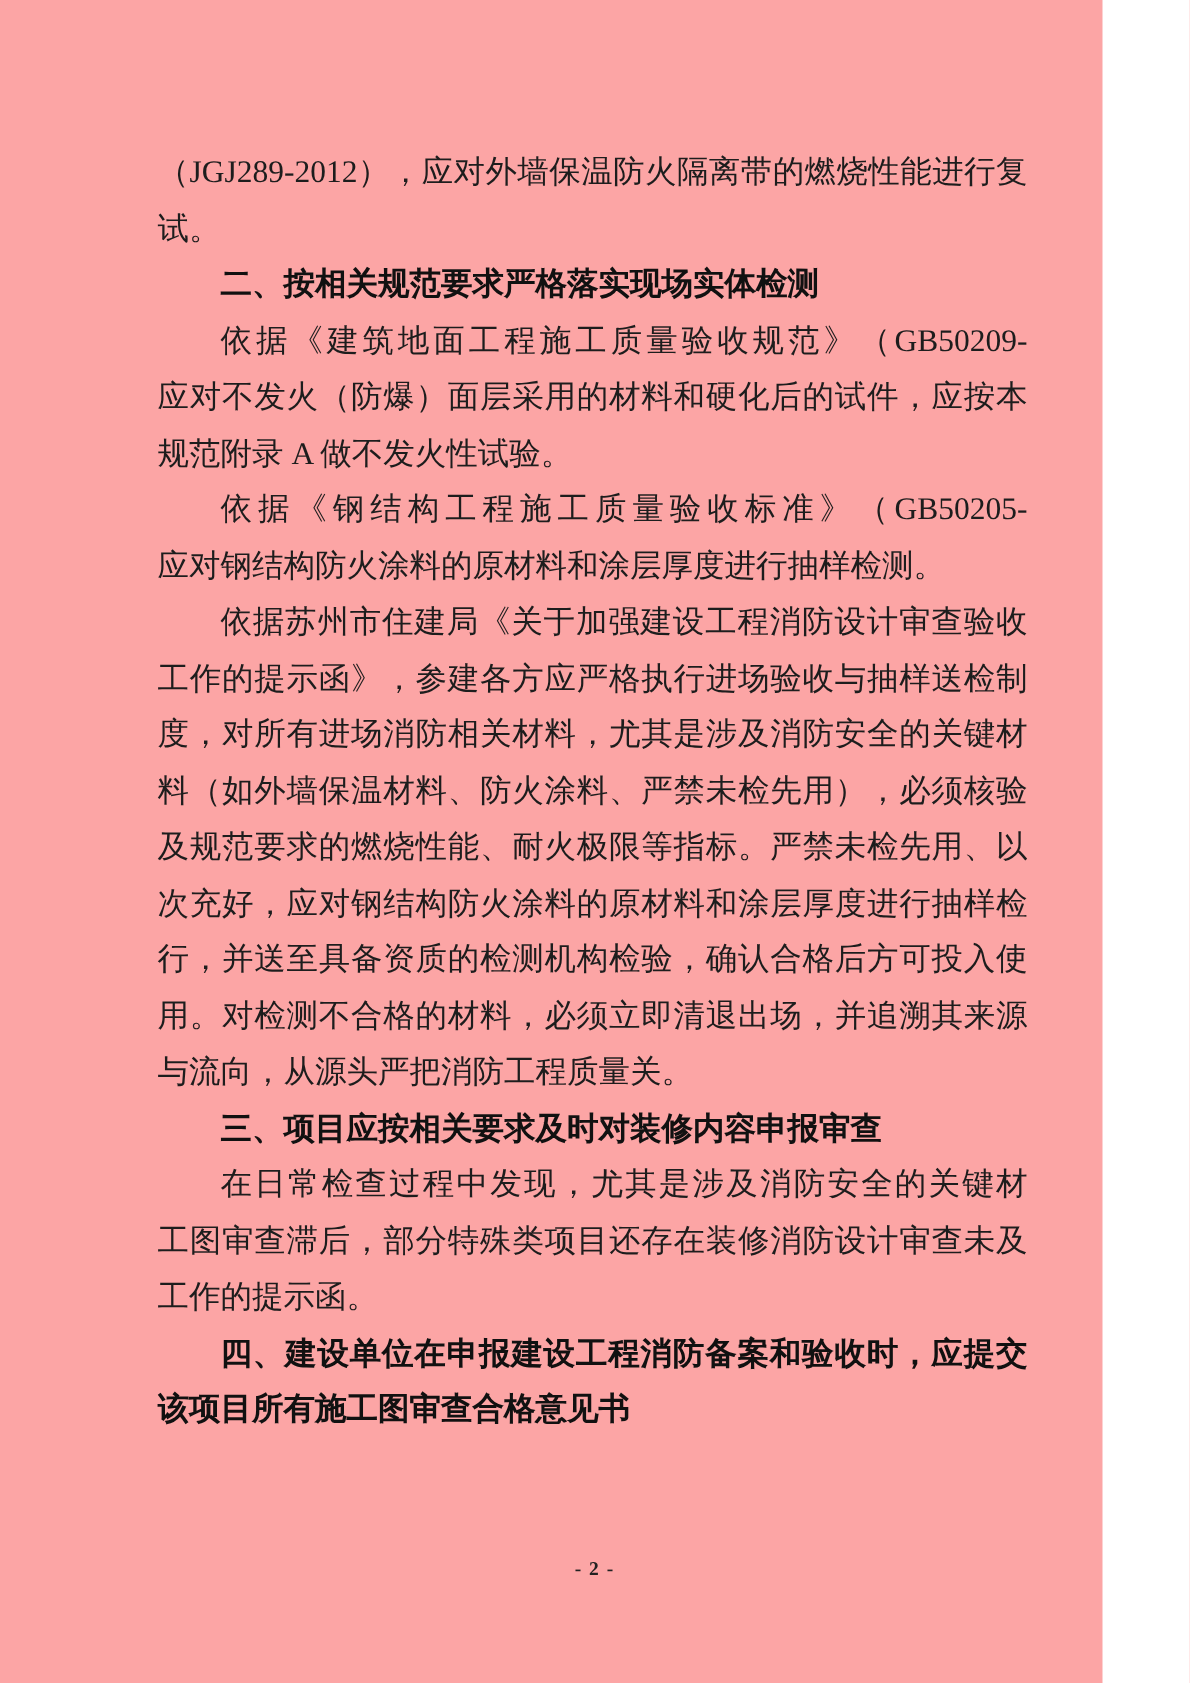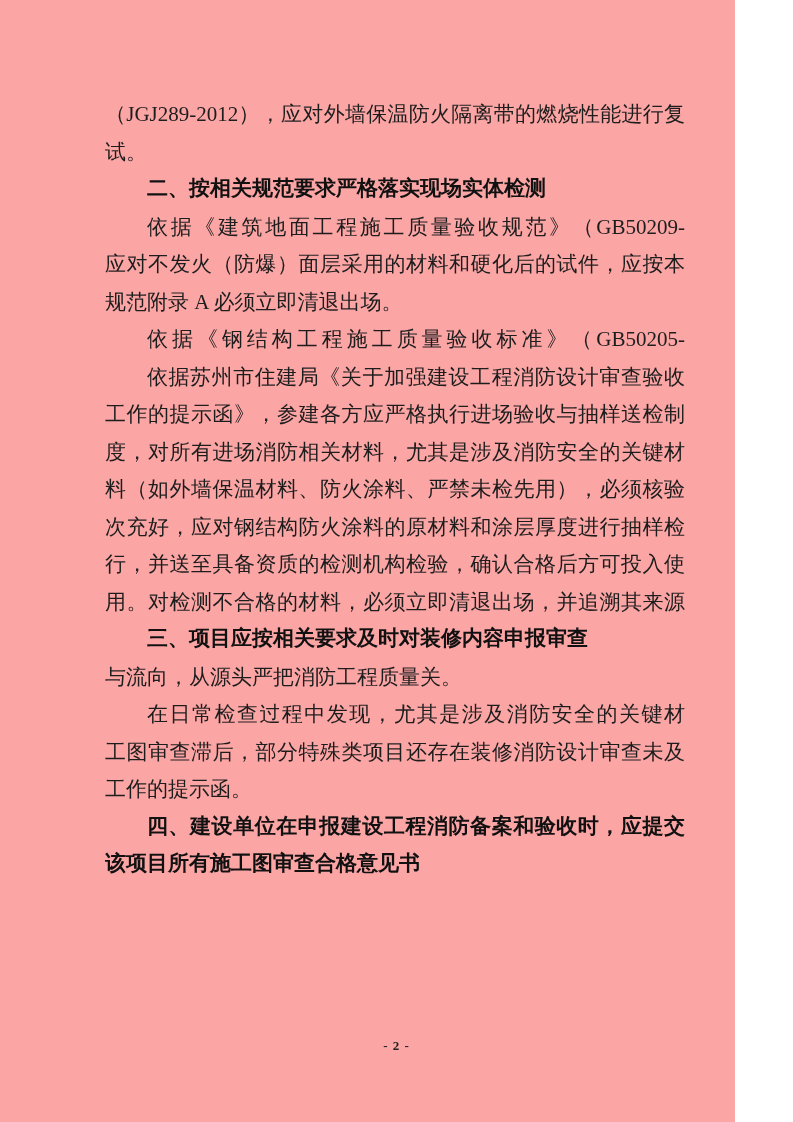--- a/index.html
+++ b/index.html
@@ -31,21 +31,21 @@
     overflow: hidden;
   }
   .line.stretch {
     text-align-last: justify;
   }
   .line.body {
     font-family: "Liberation Serif", serif;
     font-weight: 400;
   }
   .line.heading {
-    font-family: Liberation Mono, monospace;
+    font-family: Liberation Sans, sans-serif;
     font-weight: 700;
     color: #111111;
   }
   .indent-2 {
     padding-left: 42px;
   }
   .page-number {
     position: absolute;
     left: 0;
     width: 793px;
@@ -61,31 +61,33 @@
 </head>
 <body>
 
 <div class="page">
   <div class="content" id="content">
       <div class="line body stretch">（JGJ289-2012），应对外墙保温防火隔离带的燃烧性能进行复</div>
       <div class="line body">试。</div>
       <div class="line heading indent-2">二、按相关规范要求严格落实现场实体检测</div>
       <div class="line body stretch indent-2">依据《建筑地面工程施工质量验收规范》（GB50209-2010），</div>
       <div class="line body stretch">应对不发火（防爆）面层采用的材料和硬化后的试件，应按本</div>
-      <div class="line body">规范附录 A 必须立即清退出场。</div>
+      <div class="line body">规范附录 A 做不发火性试验。</div>
       <div class="line body stretch indent-2">依据《钢结构工程施工质量验收标准》（GB50205-2020），</div>
+      <div class="line body">应对钢结构防火涂料的原材料和涂层厚度进行抽样检测。</div>
       <div class="line body stretch indent-2">依据苏州市住建局《关于加强建设工程消防设计审查验收</div>
       <div class="line body stretch">工作的提示函》，参建各方应严格执行进场验收与抽样送检制</div>
       <div class="line body stretch">度，对所有进场消防相关材料，尤其是涉及消防安全的关键材</div>
       <div class="line body stretch">料（如外墙保温材料、防火涂料、严禁未检先用），必须核验其</div>
+      <div class="line body stretch">及规范要求的燃烧性能、耐火极限等指标。严禁未检先用、以</div>
       <div class="line body stretch">次充好，应对钢结构防火涂料的原材料和涂层厚度进行抽样检测</div>
       <div class="line body stretch">行，并送至具备资质的检测机构检验，确认合格后方可投入使</div>
       <div class="line body stretch">用。对检测不合格的材料，必须立即清退出场，并追溯其来源</div>
+      <div class="line body">与流向，从源头严把消防工程质量关。</div>
       <div class="line heading indent-2">三、项目应按相关要求及时对装修内容申报审查</div>
-      <div class="line body">与流向，从源头严把消防工程质量关。</div>
       <div class="line body stretch indent-2">在日常检查过程中发现，尤其是涉及消防安全的关键材</div>
       <div class="line body stretch">工图审查滞后，部分特殊类项目还存在装修消防设计审查未及</div>
       <div class="line body">工作的提示函。</div>
       <div class="line heading stretch indent-2">四、建设单位在申报建设工程消防备案和验收时，应提交</div>
       <div class="line heading">该项目所有施工图审查合格意见书</div>
     </div>
   <div class="page-number">- 2 -</div>
 </div>
 
 </body></html>

